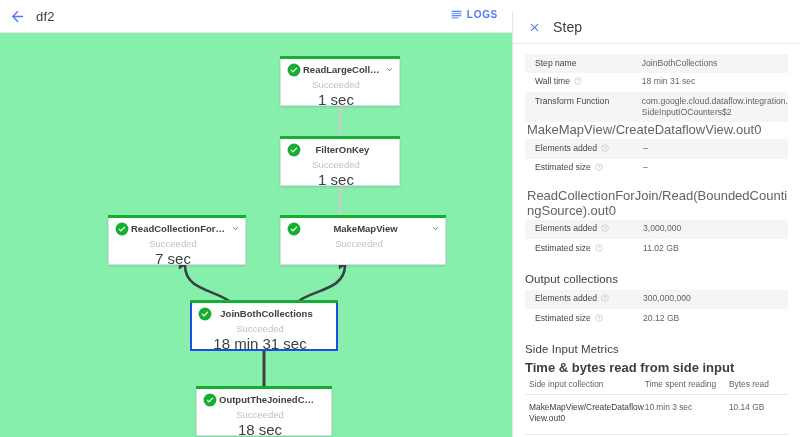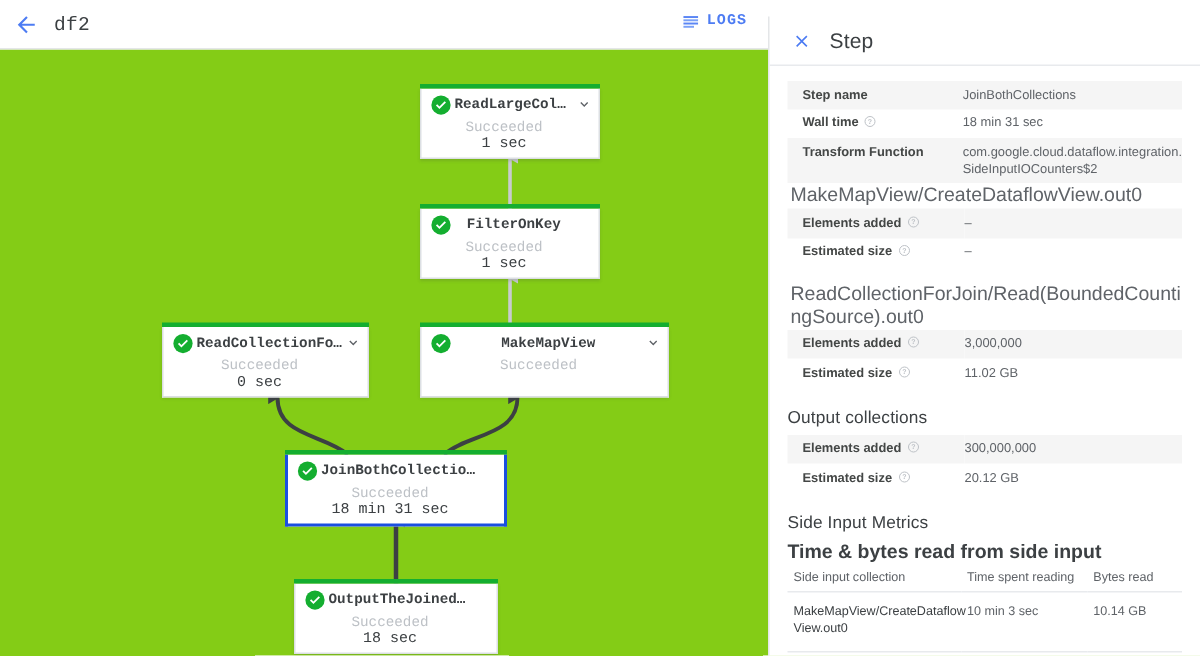--- a/index.html
+++ b/index.html
@@ -7,21 +7,21 @@
     width: 800px; height: 437px;
     font-family: "Liberation Sans", sans-serif;
     background: #ffffff;
     overflow: hidden;
   }
   #app { position: relative; width: 800px; height: 437px; background: #fff; }
 
   
   #left-pane {
     position: absolute; left: 0; top: 0; width: 512px; height: 437px;
-    background: #84cc16; overflow: hidden; font-family: Liberation Mono, monospace;
+    background: #86efac; overflow: hidden;
   }
   #topbar {
     position: absolute; left: 0; top: 0; width: 512px; height: 33px;
     background: #fff; border-bottom: 1px solid #e4e6e8;
     display: flex; align-items: center;
   }
   #back-btn {
     width: 34px; height: 33px; display: flex; align-items: center;
     justify-content: center; cursor: pointer;
   }
@@ -71,21 +71,21 @@
     font-size: 9.5px; font-weight: bold; color: #3c4043;
     white-space: nowrap; overflow: hidden; text-overflow: ellipsis;
     padding: 0 2px;
   }
   .caret-icon { flex: 0 0 auto; width: 11px; height: 11px; }
   .node-status {
     text-align: center; font-size: 9.5px; color: #bdc1c6;
     margin-top: -1px; padding-right: 8px;
   }
   .node-time {
-    text-align: center; font-size: 10px; color: #3c4043;
+    text-align: center; font-size: 15px; color: #3c4043;
     margin-top: 1px; padding-right: 8px;
   }
 
   
   #right-pane {
     position: absolute; left: 512px; top: 11px; width: 288px; height: 437px;
     background: #fff; border-left: 1px solid #e4e6e8; overflow: hidden;
   }
   #panel-head {
     height: 33px; display: flex; align-items: center;
@@ -97,21 +97,21 @@
     font-size: 14px; color: #3c4043; margin-left: 8px; letter-spacing: .1px;
   }
   #panel-body { padding: 10px 12px 0 12px; }
 
   table.kv { width: 100%; border-collapse: collapse; }
   table.kv tr.alt { background: #f5f5f5; }
   table.kv td {
     font-size: 8.6px; color: #5f6368; padding: 3.5px 0 3.5px 10px;
     vertical-align: top; line-height: 1.35;
   }
-  table.kv td.k { font-weight: bold; color: #444746; width: 118px; white-space: nowrap; }
+  table.kv td.k { font-weight: normal; color: #444746; width: 118px; white-space: nowrap; }
   table.kv td.v { color: #5f6368; padding-left: 0; }
   td.k .help { display: inline-block; vertical-align: -1px; margin-left: 4px; }
 
   .section-title {
     font-size: 11.5px; color: #3c4043; margin: 14px 0 5px 0; letter-spacing: .1px;
   }
   .coll-name {
     font-size: 13px; color: #5f6368; margin: 0 0 2px 2px; word-break: break-all;
   }
   .spacer-8 { height: 9px; }
@@ -219,21 +219,21 @@
           <svg class="check-icon" viewBox="0 0 24 24">
             <circle cx="12" cy="12" r="11" fill="#14ae30"></circle>
             <path d="M10.2 16.6l-4-4 1.5-1.5 2.5 2.5 6-6 1.5 1.5z" fill="#fff"></path>
           </svg>
           <span class="node-title">ReadCollectionForJoin</span>
           <svg class="caret-icon" viewBox="0 0 24 24">
             <path d="M7 9.5l5 5 5-5" fill="none" stroke="#5f6368" stroke-width="2"></path>
           </svg>
         </div>
         <div class="node-status">Succeeded</div>
-        <div class="node-time">0 sec</div>
+        <div class="node-time">7 sec</div>
       </div>
 
       <div class="node" style="left:280px; top:185px; width:166px; height:47px;">
         <span class="topbar-accent"></span>
         <div class="node-head">
           <svg class="check-icon" viewBox="0 0 24 24">
             <circle cx="12" cy="12" r="11" fill="#14ae30"></circle>
             <path d="M10.2 16.6l-4-4 1.5-1.5 2.5 2.5 6-6 1.5 1.5z" fill="#fff"></path>
           </svg>
           <span class="node-title">MakeMapView</span>

